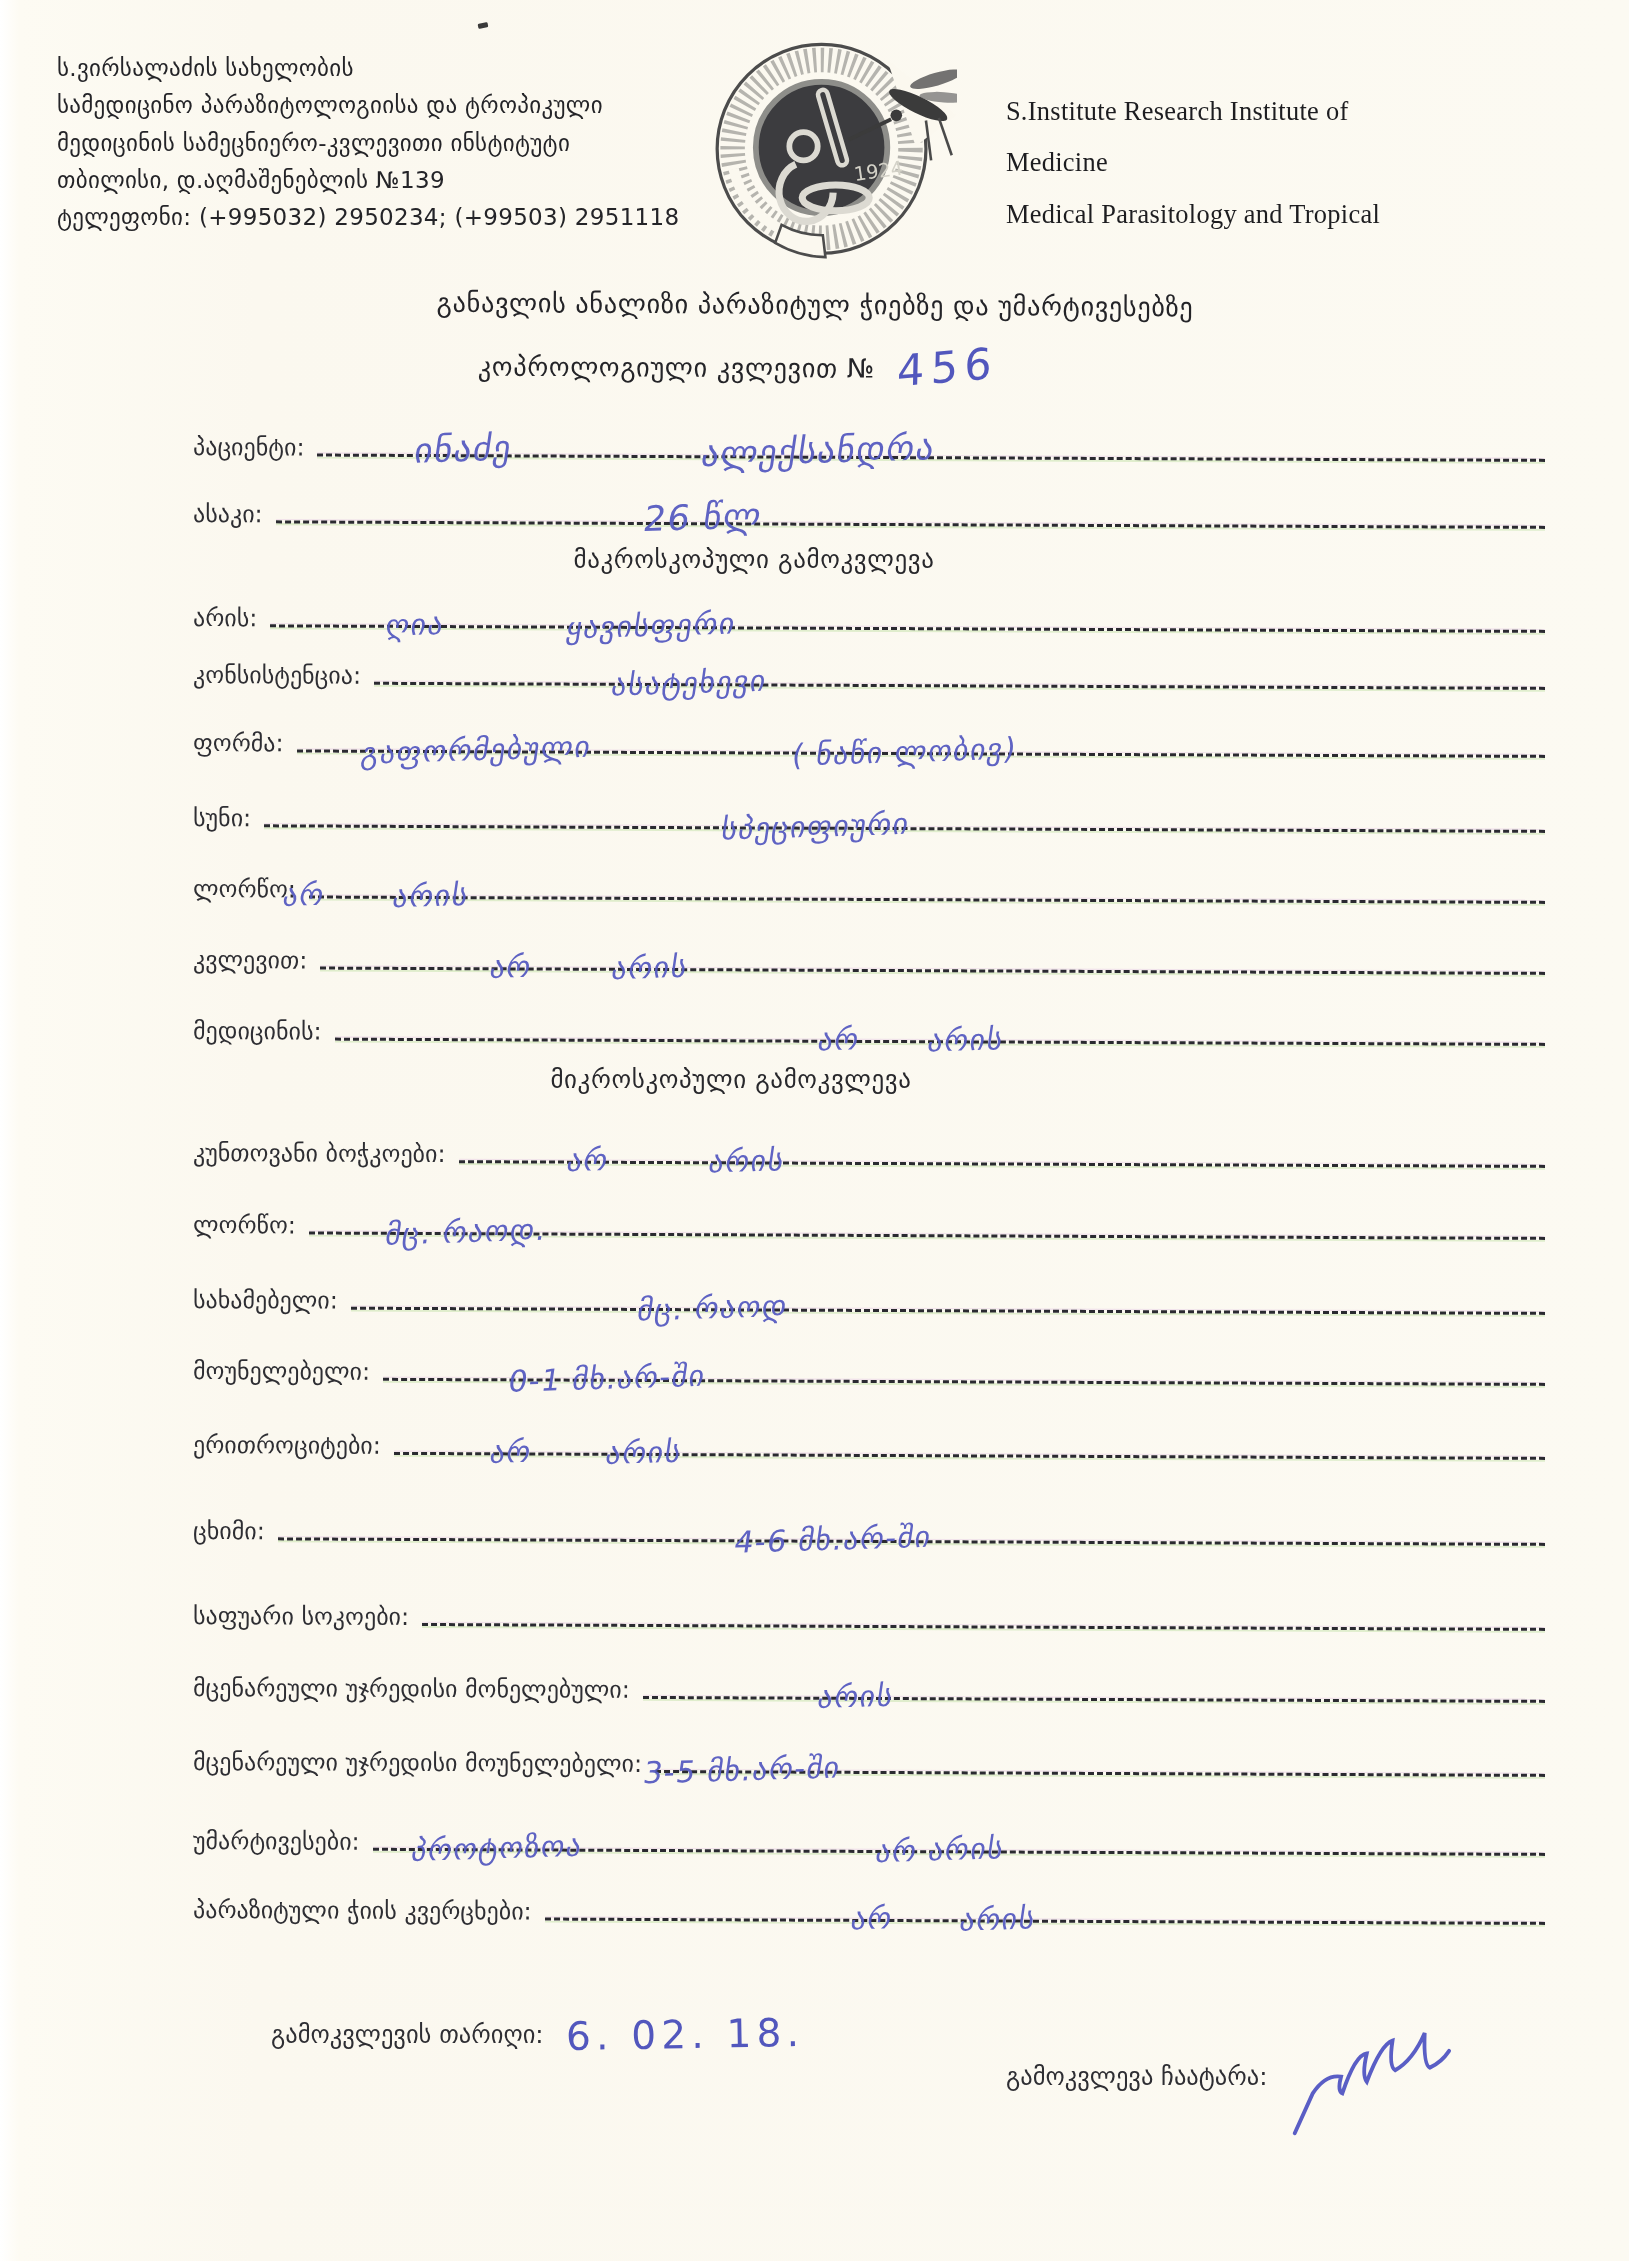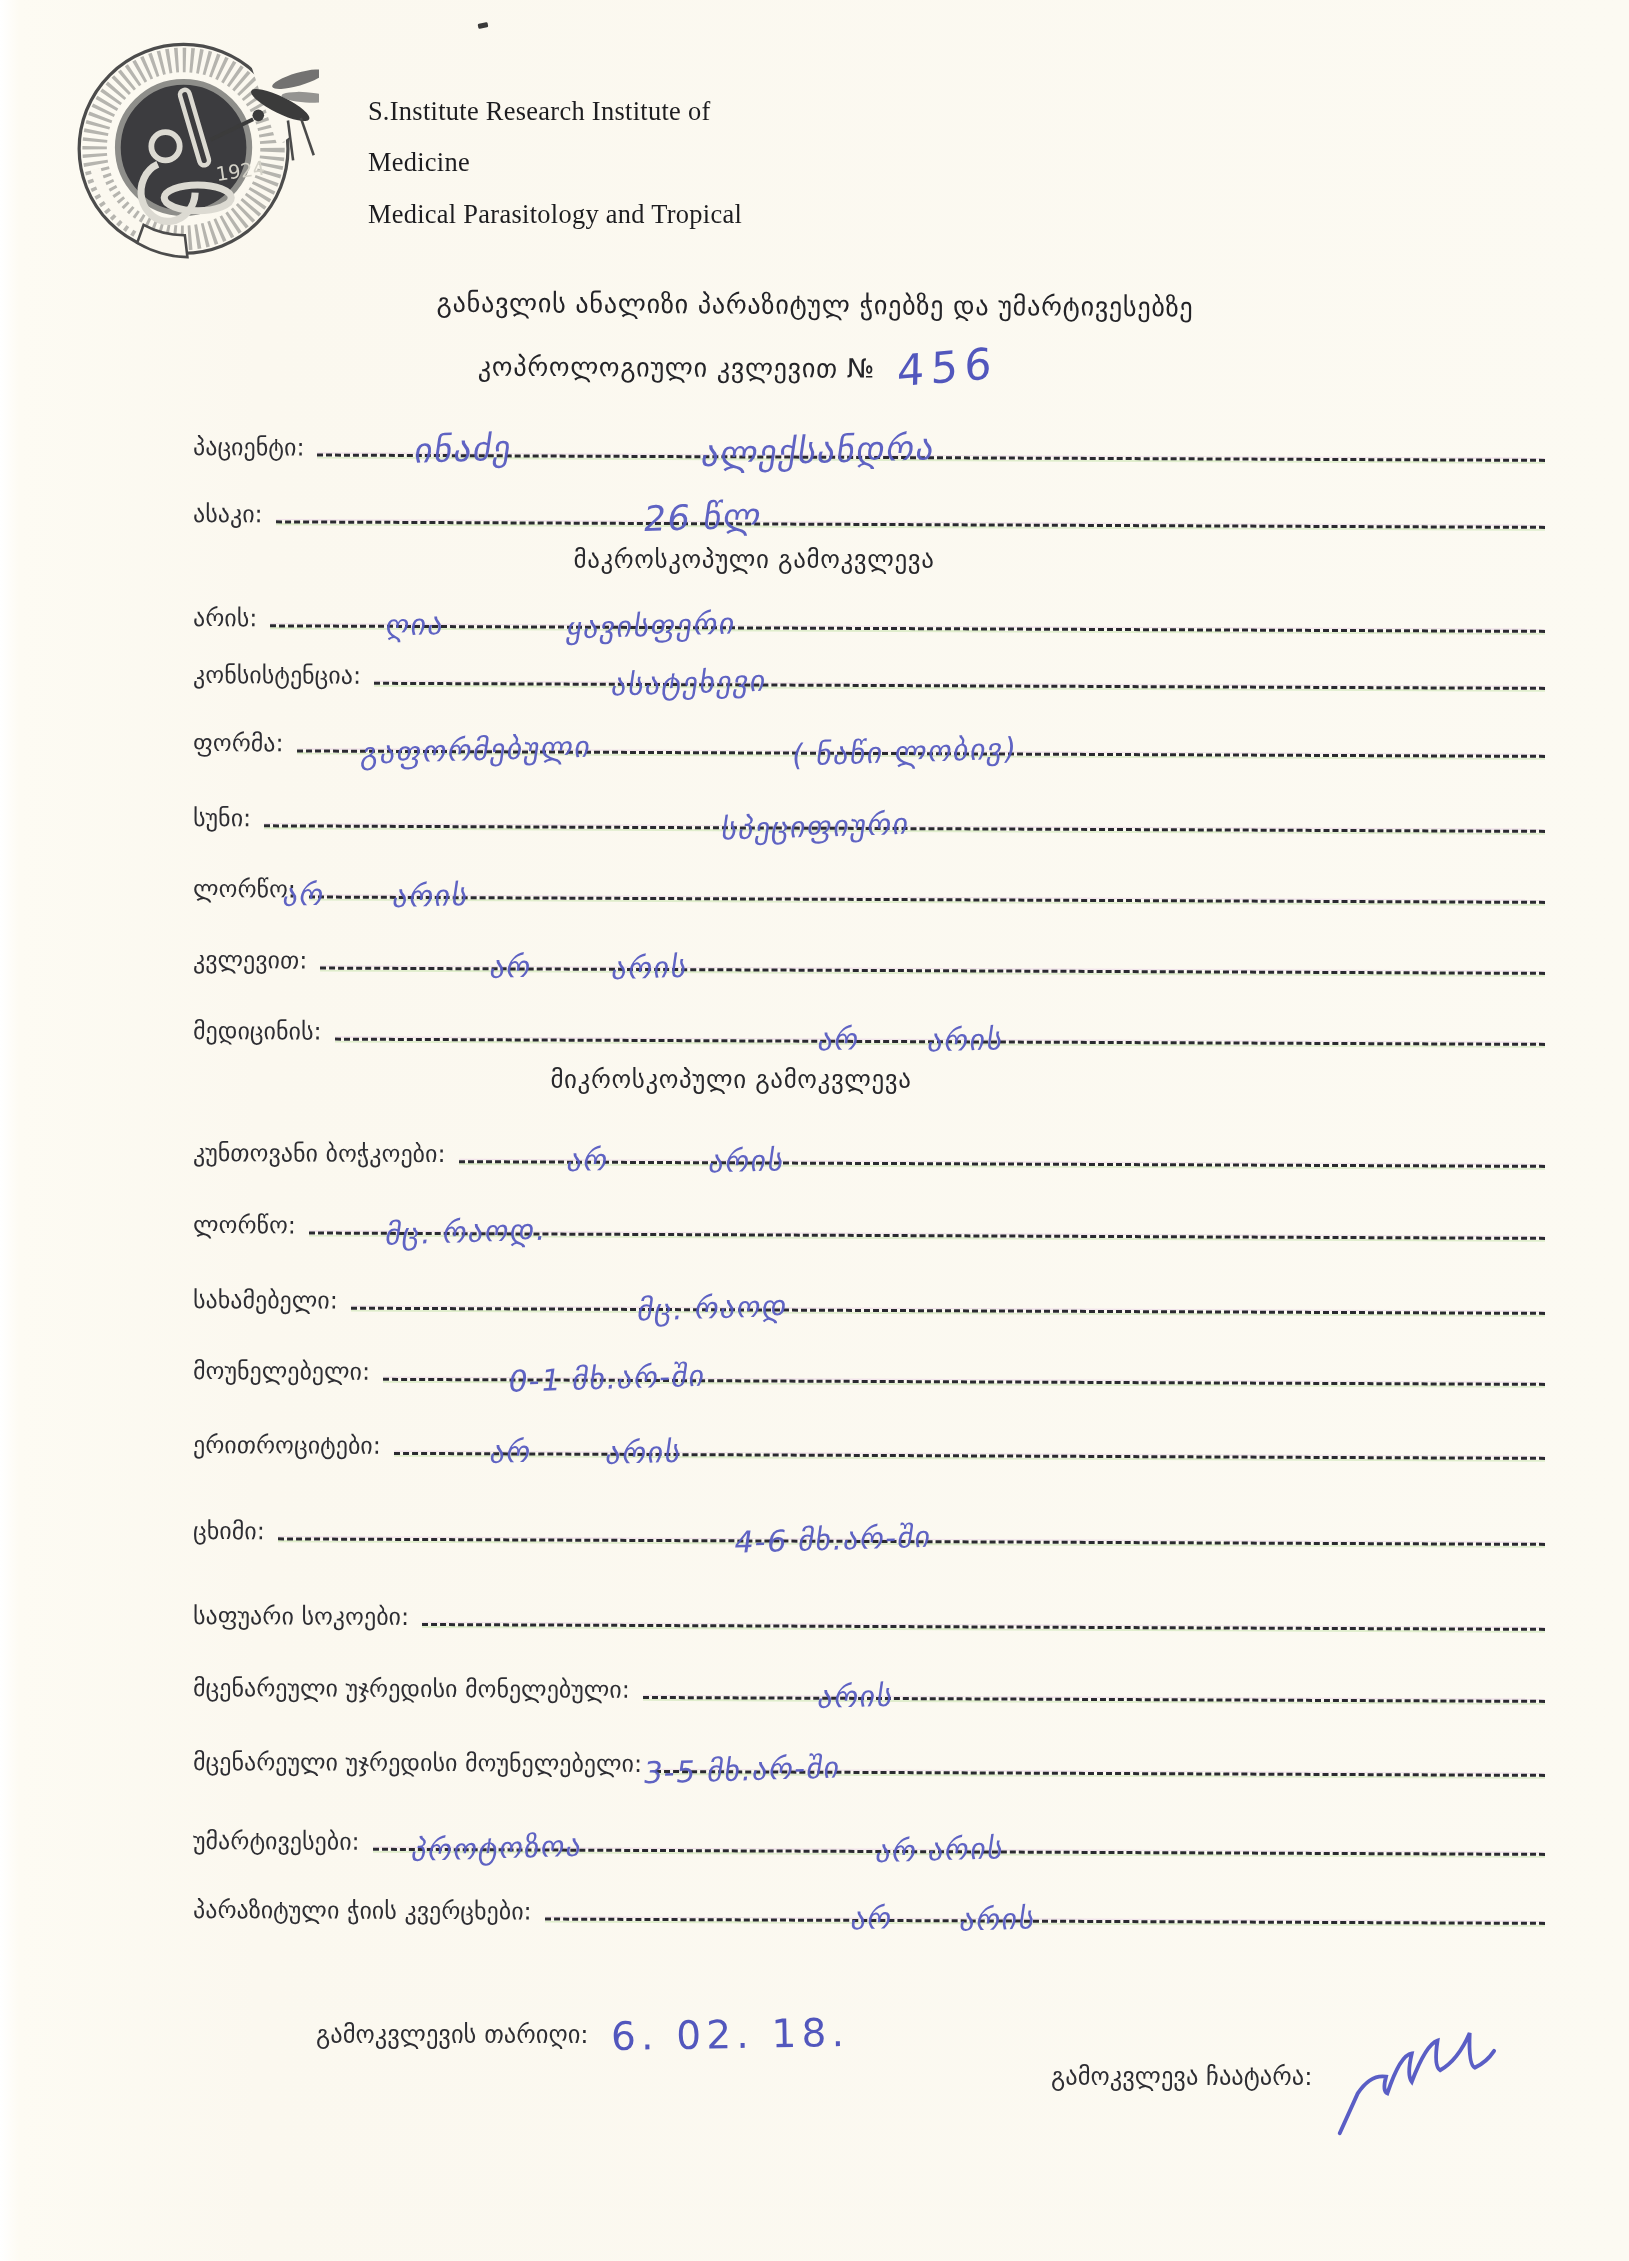--- a/index.html
+++ b/index.html
@@ -33,33 +33,40 @@
   .dash{flex:1;height:0;border-bottom:3.9px dashed #2a2a30;margin-bottom:3.9px;
         box-shadow:0 1.9px 0 rgba(150,210,110,.28), 0 -1.3px 0 rgba(205,150,215,.22);}
   .section{position:absolute;left:0;width:100%;text-align:center;font-size:25px;color:#28282c;letter-spacing:0.6px;}
   
   .hw{position:absolute;bottom:-10.3px;color:#575cc1;font-size:30px;white-space:nowrap;
       transform:skewX(-10deg) rotate(-2deg);letter-spacing:1.3px;opacity:.95;}
   .hw.big{font-size:35px;bottom:-7.7px;}
   
   .footer{position:absolute;left:0;width:100%;height:77px;}
   .f-item{position:absolute;display:flex;align-items:center;}
-  .f-item .lbl{font-size:24.5px;margin-left:45px;}
+  .f-item .lbl{font-size:24.5px;}
   .hw-date{color:#5257bd;font-size:39px;letter-spacing:5.2px;transform:rotate(-1deg);margin-left:9px;white-space:nowrap;}
   .sig{margin-left:6.4px;position:relative;top:3.9px;}
   .speck{position:absolute;background:#3a3a3a;border-radius:1.3px;}
 </style>
 </head>
 <body>
 
 <div class="page">
 
   <div class="speck" style="top:23px;left:478px;width:10.3px;height:5.2px;transform:rotate(-12deg)"></div>
 
   <div class="hdr">
+    <div class="hdr-left">
+      <div>ს.ვირსალაძის სახელობის</div>
+      <div>სამედიცინო პარაზიტოლოგიისა და ტროპიკული</div>
+      <div>მედიცინის სამეცნიერო-კვლევითი ინსტიტუტი</div>
+      <div>თბილისი, დ.აღმაშენებლის №139</div>
+      <div>ტელეფონი: (+995032) 2950234; (+99503) 2951118</div>
+    </div>
 
     <div class="seal-wrap">
       <svg width="258" height="232" viewBox="0 0 400 360">
         <circle cx="190" cy="172" r="162" fill="none" stroke="#4c4c4c" stroke-width="5"></circle>
         <circle cx="190" cy="172" r="138" fill="none" stroke="#7b7b78" stroke-width="38" stroke-dasharray="5 7" opacity=".55"></circle>
         <circle cx="190" cy="170" r="100" fill="#3c3c3f"></circle>
         <circle cx="190" cy="170" r="102" fill="none" stroke="#8e8e8a" stroke-width="9"></circle>
         <g>
           <line x1="192" y1="88" x2="222" y2="190" stroke="#dcdad2" stroke-width="22" stroke-linecap="round"></line>
           <line x1="192" y1="88" x2="222" y2="190" stroke="#3c3c3f" stroke-width="8" stroke-linecap="round"></line>

